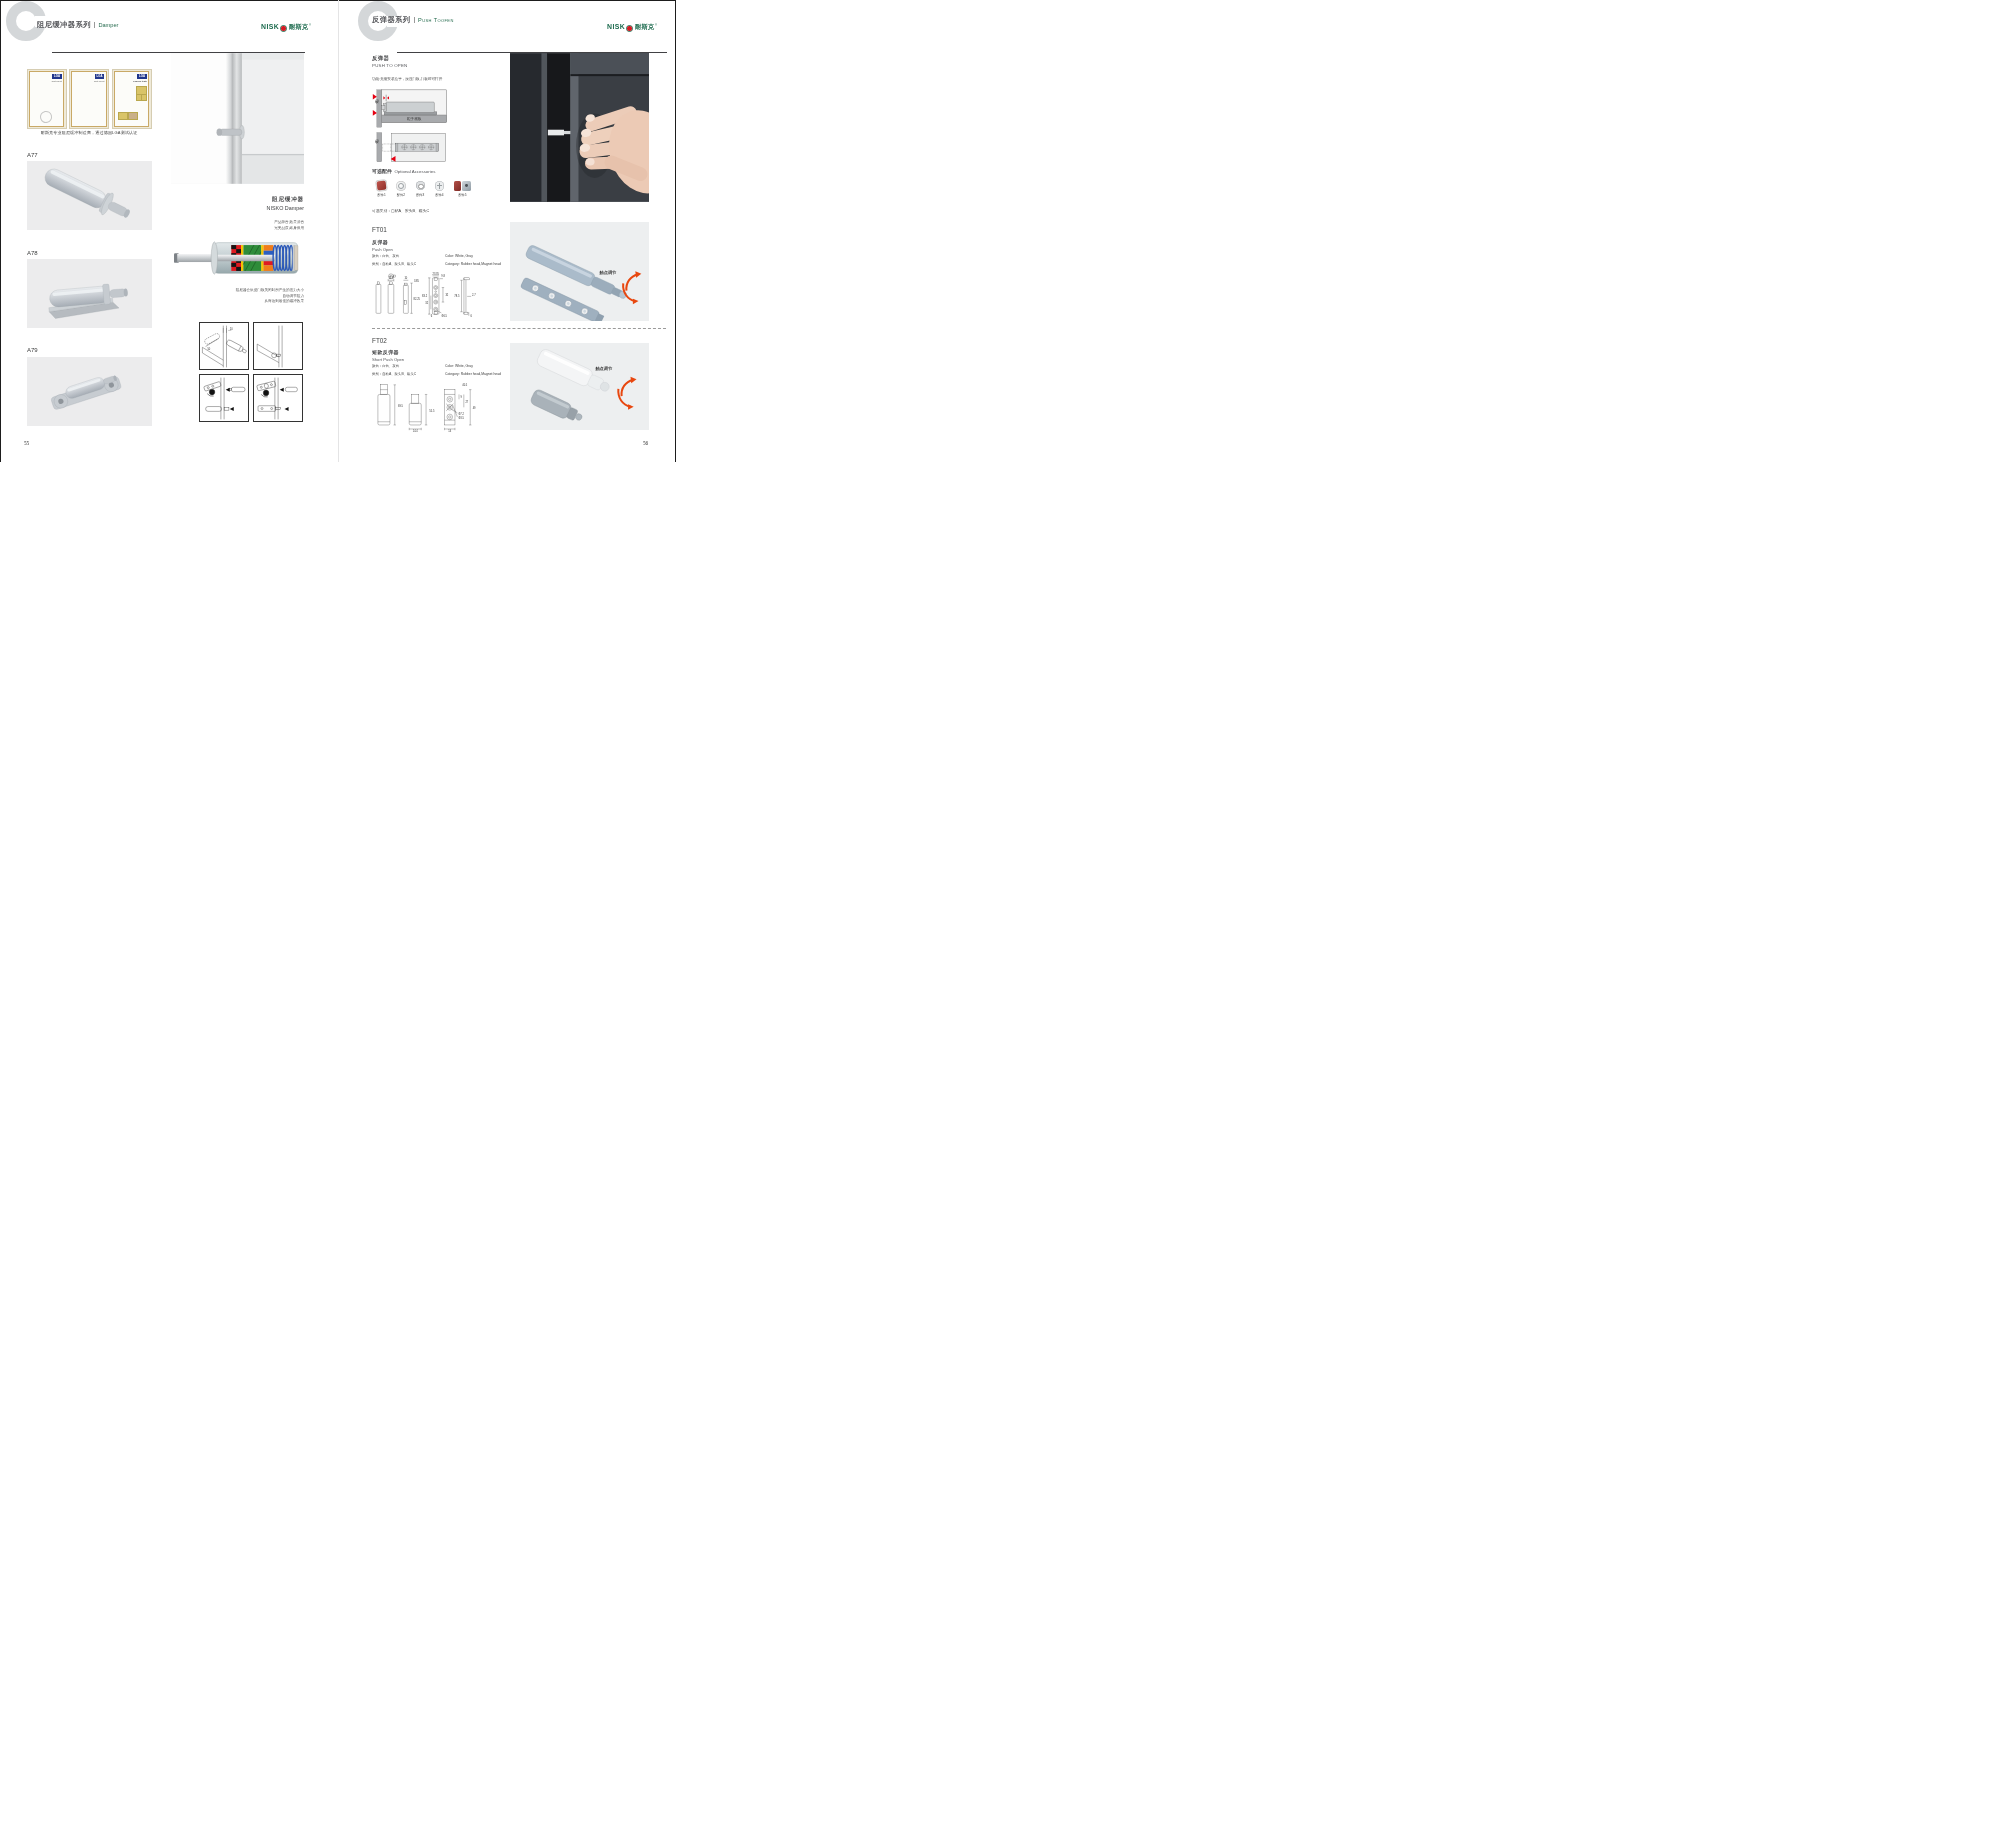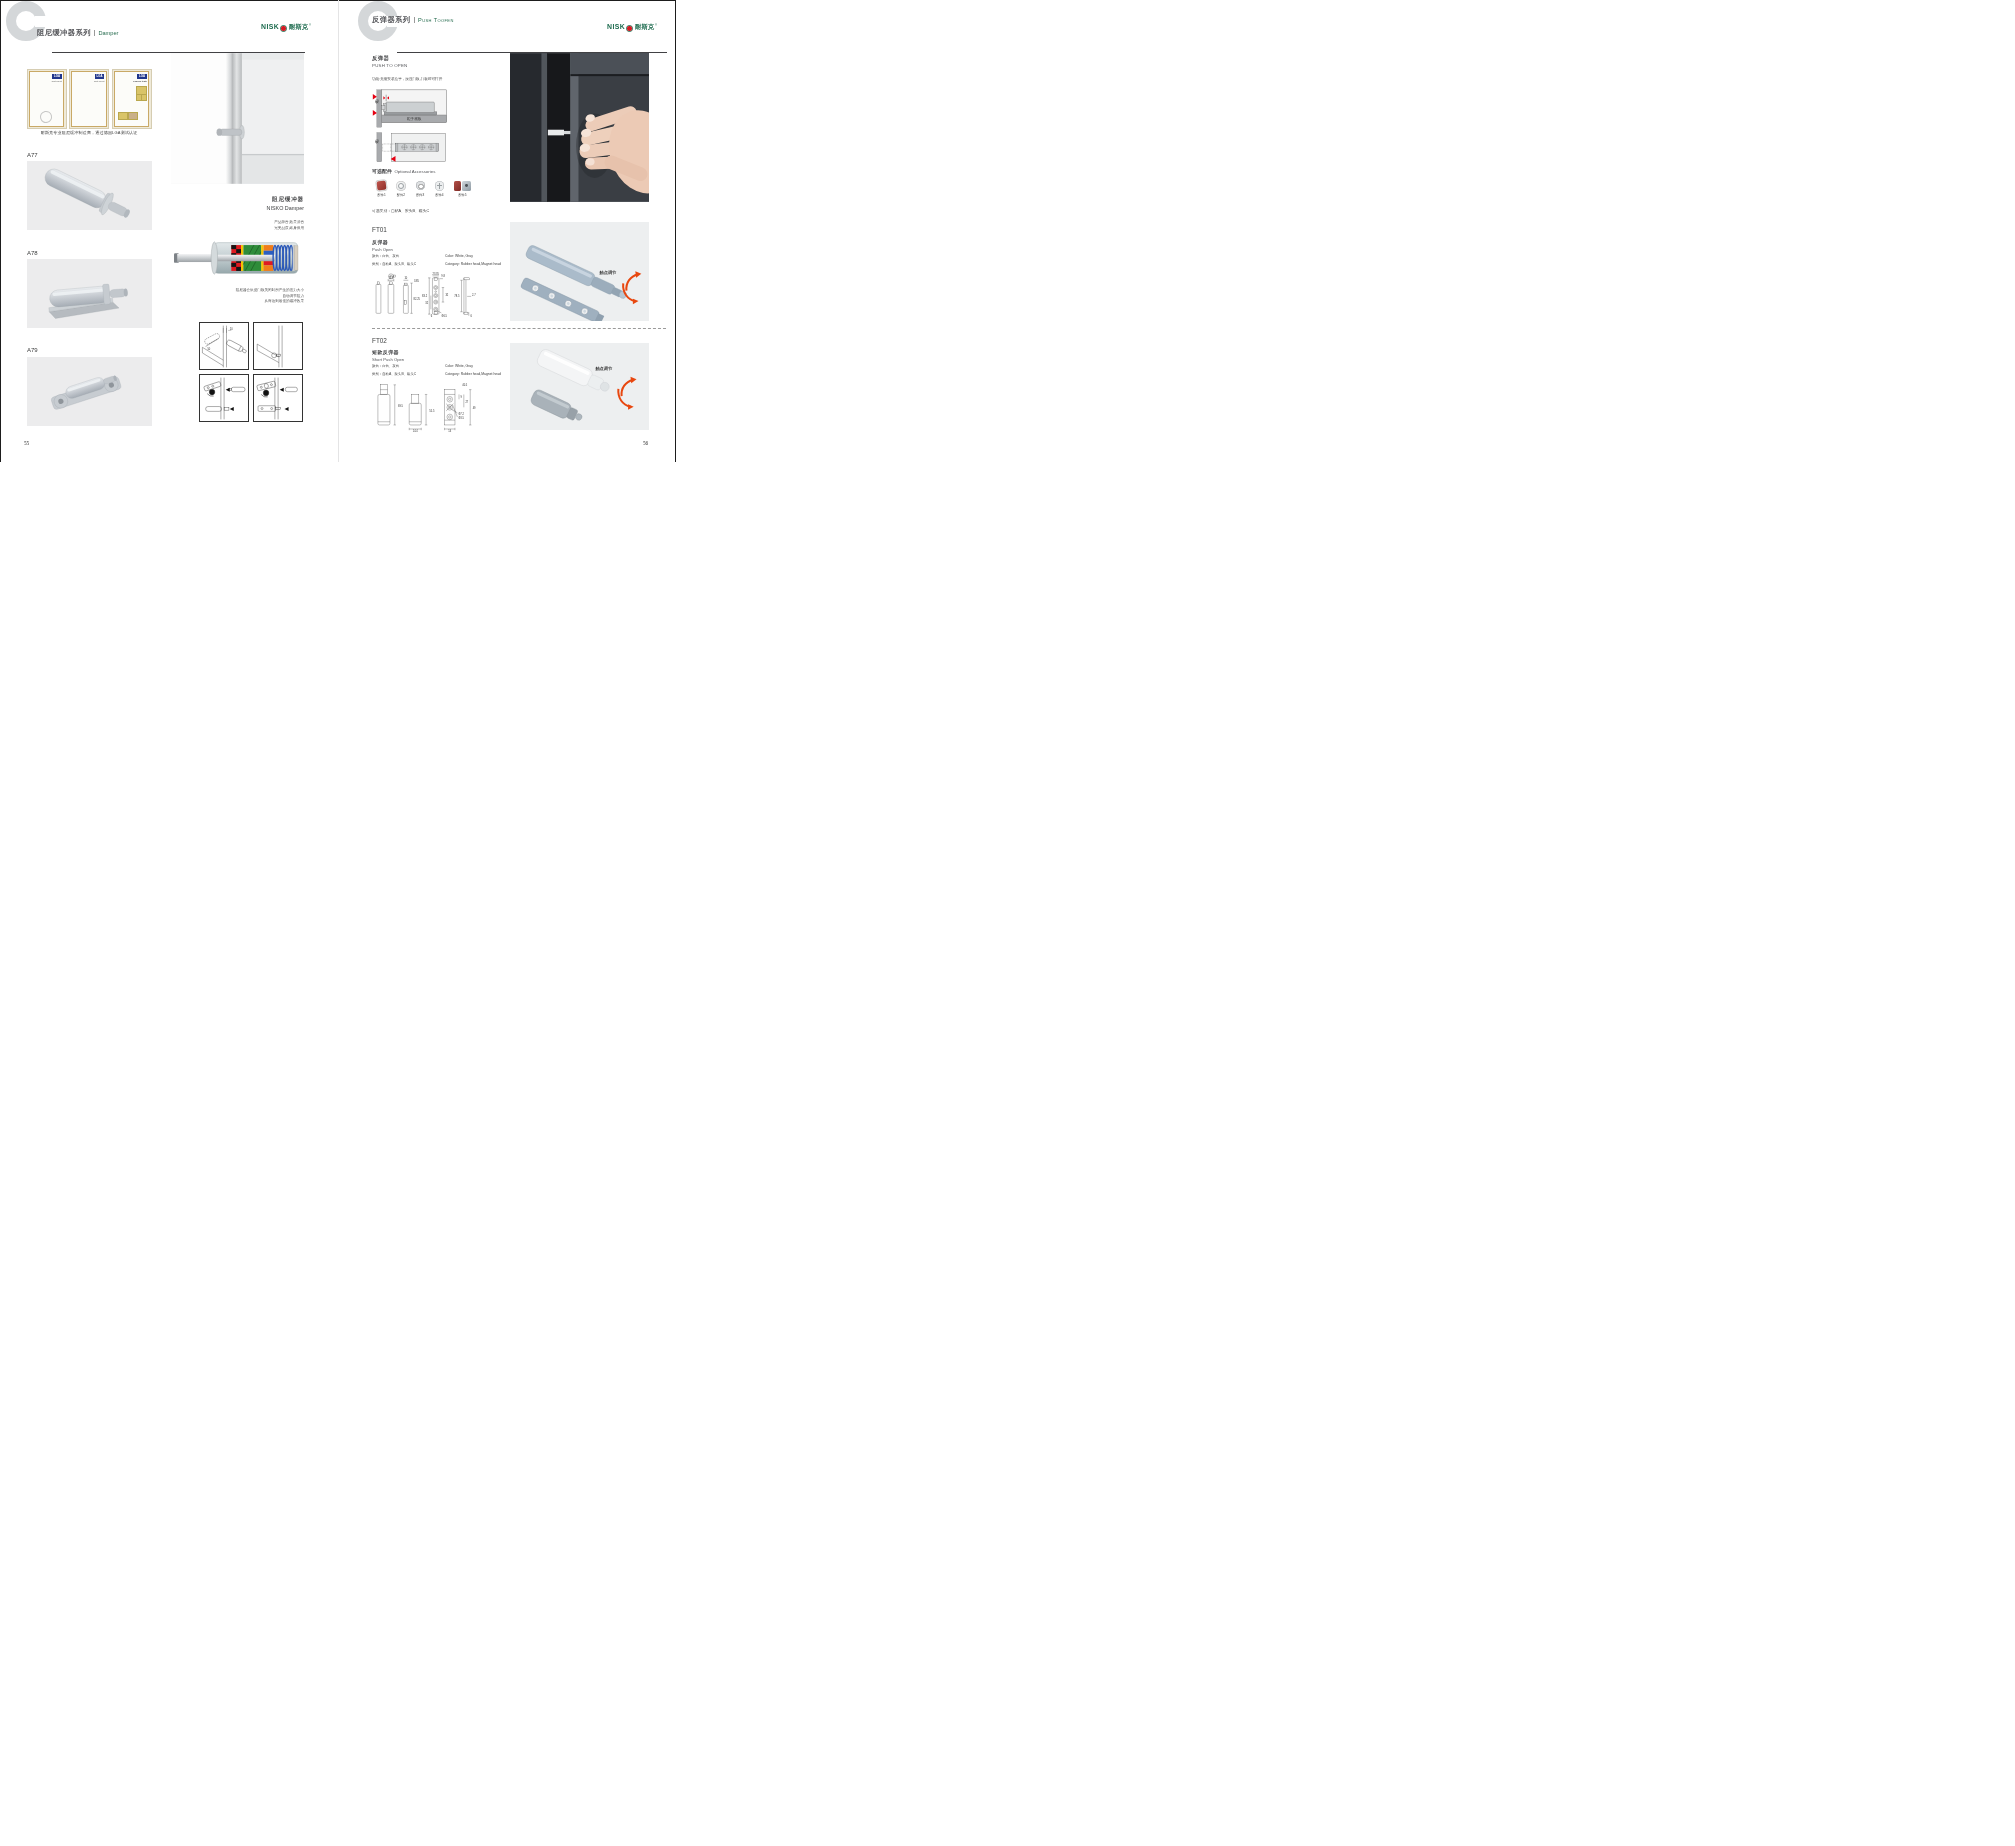--- a/index.html
+++ b/index.html
@@ -91,21 +91,21 @@
 <div class="sheet">
   <div class="abs edge-top"></div>
   <div class="abs edge-left"></div>
   <div class="abs edge-right"></div>
   <div class="abs divider"></div>
 
   <div class="abs cmark" style="left:6.4px;top:0.8px;">
     <div class="ring"></div>
     <div class="notch"></div>
   </div>
-  <div class="abs series" style="left:37px;top:28px;">
+  <div class="abs series" style="left:37px;top:20px;">
     <span class="ser-cjk">阻尼缓冲器系列</span>
     <span class="vbar"></span>
     <span class="ser-en">Damper</span>
   </div>
   <div class="abs logo" style="left:261px;top:23.4px;">
     <span class="logo-latin">NISK</span>
     <span class="tgt">
         <span class="dot"></span>
       </span>
     <span class="logo-cjk">耐斯克</span>

